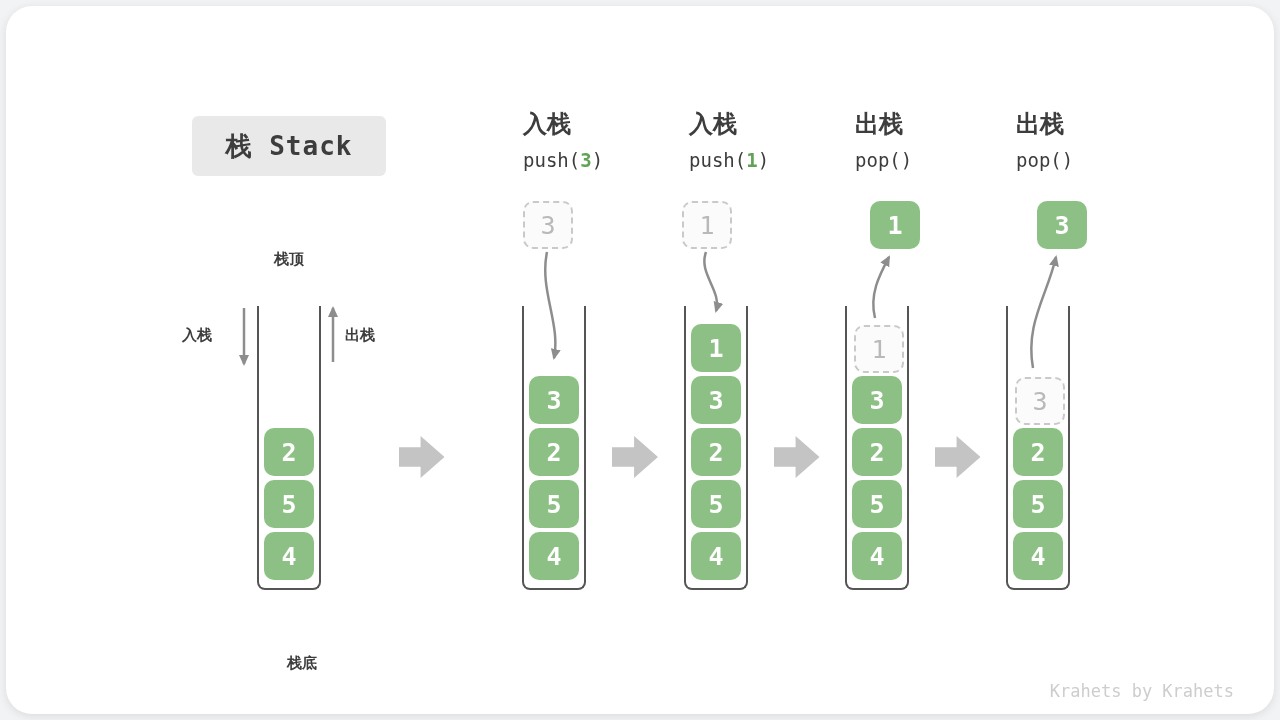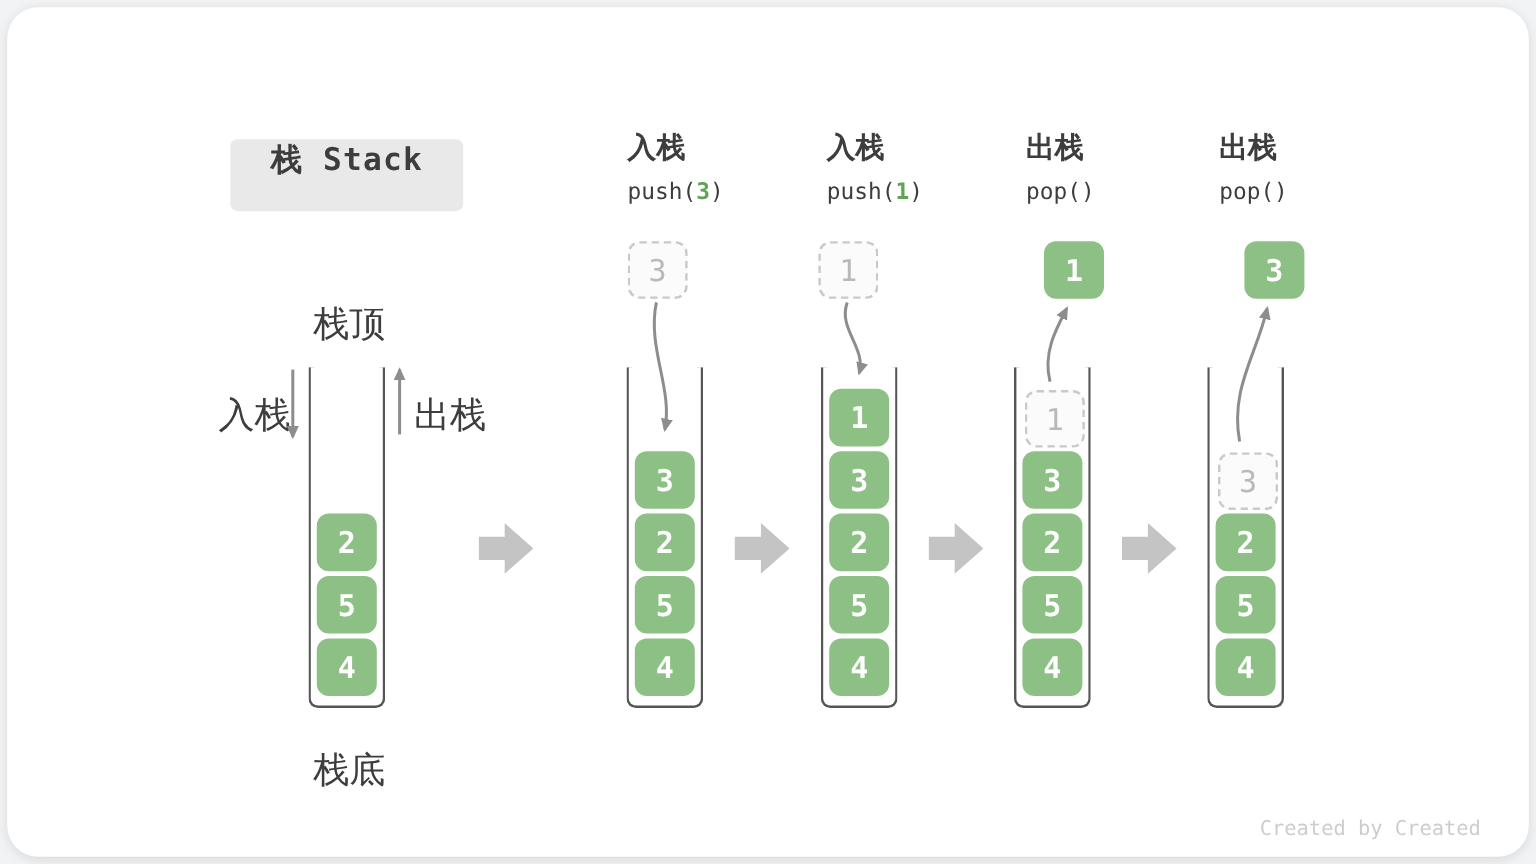--- a/index.html
+++ b/index.html
@@ -10,27 +10,27 @@
   }
   html,body{margin:0;padding:0;}
   body{width:1280px;height:720px;background:var(--page-bg);
        font-family:"Liberation Sans",sans-serif;overflow:hidden;}
   .canvas{position:relative;width:1280px;height:720px;}
   .card{position:absolute;inset:6px;background:var(--card-bg);border-radius:26px;
         box-shadow:0 2px 10px rgba(0,0,0,.10);}
   .abs{position:absolute;}
 
   .title-box{left:186px;top:110px;width:194px;height:60px;background:var(--title-bg);
-             border-radius:6px;display:flex;align-items:flex-start;justify-content:center;
+             border-radius:6px;display:flex;align-items:center;justify-content:center;
              font-family:"DejaVu Sans Mono",monospace;font-size:26px;font-weight:600;
              letter-spacing:1px;color:var(--ink);}
 
-  .cn-label{font-size:30px;font-weight:400;color:var(--ink);white-space:nowrap;}
+  .cn-label{font-size:15px;font-weight:700;color:var(--ink);white-space:nowrap;}
   .lbl-top{left:255px;top:244px;width:56px;text-align:center;}
-  .lbl-bottom{left:255px;top:616px;width:56px;text-align:center;}
+  .lbl-bottom{left:255px;top:648px;width:56px;text-align:right;}
   .lbl-push{left:176px;top:320px;}
   .lbl-pop{left:339px;top:320px;}
 
   .hdr{white-space:nowrap;}
   .hdr-cn{font-size:24px;font-weight:700;color:var(--ink);line-height:28px;}
   .hdr-code{font-family:"DejaVu Sans Mono",monospace;font-size:19px;color:var(--ink);
             line-height:28px;margin-top:8px;}
   .hdr-code .arg{color:var(--arg-green);font-weight:700;}
 
   .container{width:60px;border-left:2px solid var(--wall);border-right:2px solid var(--wall);
@@ -129,15 +129,15 @@
         </div>
         <div class="abs vbox" style="left: 1031px; top: 195px;">3</div>
         <div class="abs container" style="left: 1000px; top: 300px; height: 282px;"></div>
         <div class="abs vbox ghost" style="left: 1009px; top: 371px;">3</div>
         <div class="abs vbox" style="left: 1007px; top: 422px;">2</div>
         <div class="abs vbox" style="left: 1007px; top: 474px;">5</div>
         <div class="abs vbox" style="left: 1007px; top: 526px;">4</div>
         <div class="abs block-arrow" style="left: 928.5px; top: 429px;"></div>
       </div>
 
-    <div class="abs watermark">Created by Created</div>
+    <div class="abs watermark">Krahets by Krahets</div>
   </div>
 </div>
 
 </body></html>

